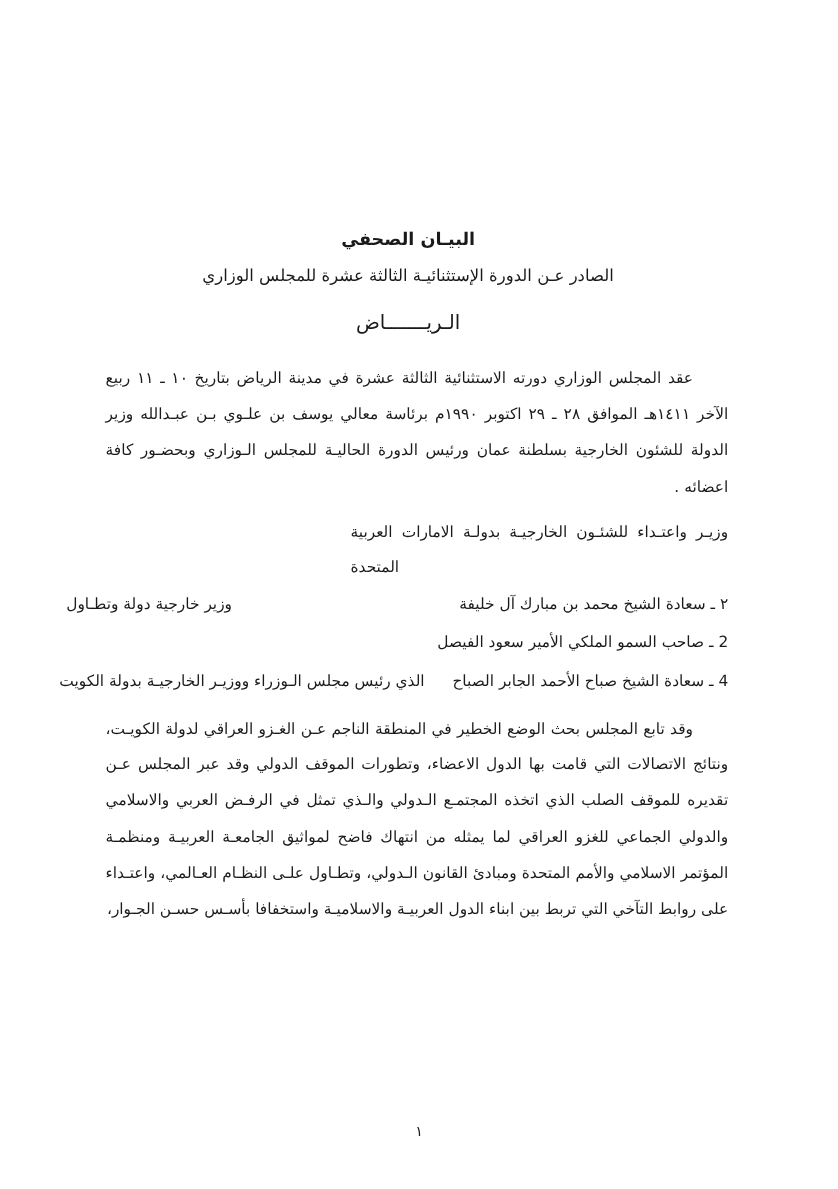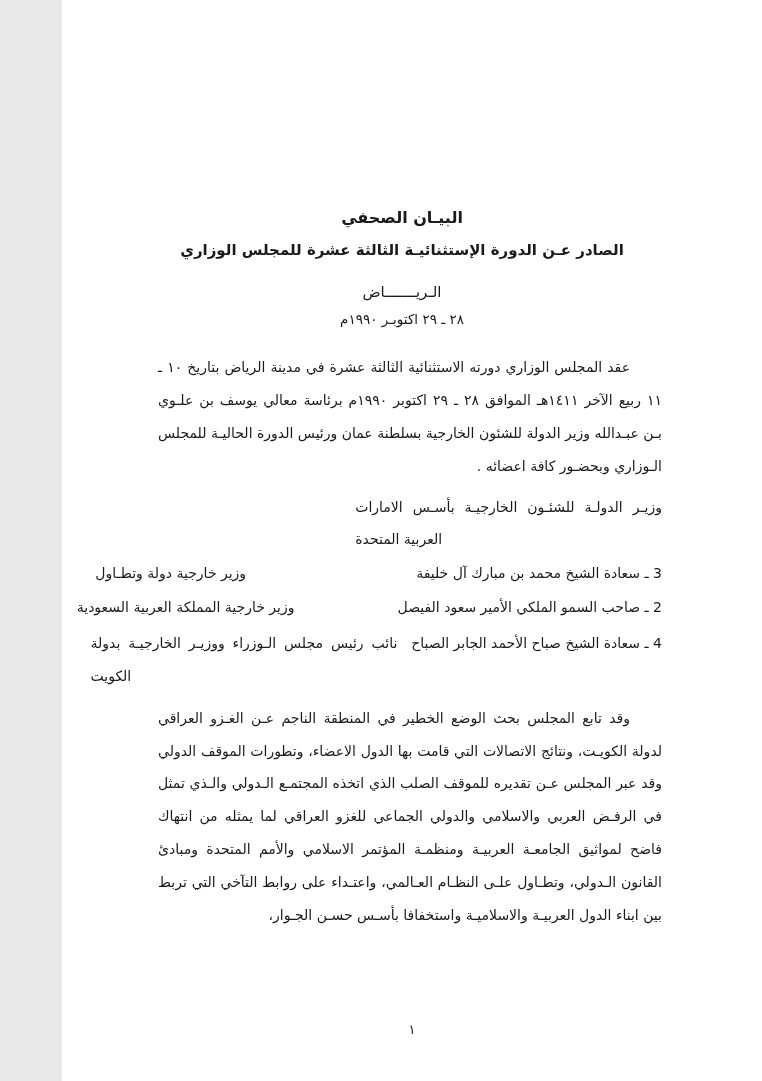--- a/index.html
+++ b/index.html
@@ -4,40 +4,40 @@
 <style>
   * { margin: 0; padding: 0; box-sizing: border-box; }
   html, body { background: #e8e8e8; }
   body {
     width: 762px;
     font-family: "DejaVu Sans", sans-serif;
     color: #1a1a1a;
   }
   .page {
     position: relative;
-    width: 700px;
+    width: 762px;
     height: 1081px;
     background: #ffffff;
     direction: rtl;
     padding: 208px 100px 0 80px;
     overflow: hidden;
   }
   .header { text-align: center; }
   .doc-title {
     font-size: 16px;
     font-weight: bold;
     margin-bottom: 14px;
   }
   .doc-subtitle {
     font-size: 15px;
-    font-weight: bold;
+    font-weight: normal;
     margin-bottom: 24px;
   }
   .loc {
-    font-size: 15px;
+    font-size: 18px;
     margin-bottom: 10px;
   }
   .date {
     font-size: 13.5px;
     margin-bottom: 9px;
   }
   .para {
     font-size: 14px;
     line-height: 2.35;
     text-align: justify;
@@ -79,42 +79,40 @@
 </style>
 </head>
 <body>
 
 <div class="page">
 
   <div class="header">
     <div class="doc-title">البيـان الصحفي</div>
     <div class="doc-subtitle">الصادر عـن الدورة الإستثنائيـة الثالثة عشرة للمجلس الوزاري</div>
     <div class="loc">الـريـــــــاض</div>
-    <div class="date">٢٨ ـ ٢٩ اكتوبـر ١٩٩٠م</div>
   </div>
 
   <p class="para indent intro">عقد المجلس الوزاري دورته الاستثنائية الثالثة عشرة في مدينة الرياض بتاريخ ١٠ ـ ١١ ربيع الآخر ١٤١١هـ الموافق ٢٨ ـ ٢٩ اكتوبر ١٩٩٠م برئاسة معالي يوسف بن علـوي بـن عبـدالله وزير الدولة للشئون الخارجية بسلطنة عمان ورئيس الدورة الحاليـة للمجلس الـوزاري وبحضـور كافة اعضائه .</p>
 
   <div class="attendees">
     <div class="att-row">
-      <div class="att-title">وزيـر الدولـة للشئـون الخارجيـة بأسـس الامارات العربية المتحدة</div>
+      <div class="att-title">وزيـر واعتـداء للشئـون الخارجيـة بدولـة الامارات العربية المتحدة</div>
     </div>
     <div class="att-row">
-      <div class="att-name">3 ـ سعادة الشيخ محمد بن مبارك آل خليفة</div>
+      <div class="att-name">٢ ـ سعادة الشيخ محمد بن مبارك آل خليفة</div>
       <div class="att-title">وزير خارجية دولة وتطـاول</div>
     </div>
     <div class="att-row">
       <div class="att-name">2 ـ صاحب السمو الملكي الأمير سعود الفيصل</div>
-      <div class="att-title">وزير خارجية المملكة العربية السعودية</div>
     </div>
     <div class="att-row">
     </div>
     <div class="att-row">
       <div class="att-name">4 ـ سعادة الشيخ صباح الأحمد الجابر الصباح</div>
-      <div class="att-title">نائب رئيس مجلس الـوزراء ووزيـر الخارجيـة بدولة الكويت</div>
+      <div class="att-title">الذي رئيس مجلس الـوزراء ووزيـر الخارجيـة بدولة الكويت</div>
     </div>
   </div>
 
   <p class="para indent closing">وقد تابع المجلس بحث الوضع الخطير في المنطقة الناجم عـن الغـزو العراقي لدولة الكويـت، ونتائج الاتصالات التي قامت بها الدول الاعضاء، وتطورات الموقف الدولي وقد عبر المجلس عـن تقديره للموقف الصلب الذي اتخذه المجتمـع الـدولي والـذي تمثل في الرفـض العربي والاسلامي والدولي الجماعي للغزو العراقي لما يمثله من انتهاك فاضح لمواثيق الجامعـة العربيـة ومنظمـة المؤتمر الاسلامي والأمم المتحدة ومبادئ القانون الـدولي، وتطـاول علـى النظـام العـالمي، واعتـداء على روابط التآخي التي تربط بين ابناء الدول العربيـة والاسلاميـة واستخفافا بأسـس حسـن الجـوار،</p>
 
   <div class="footer">
     <span>١</span>
   </div>
 
 </div>

